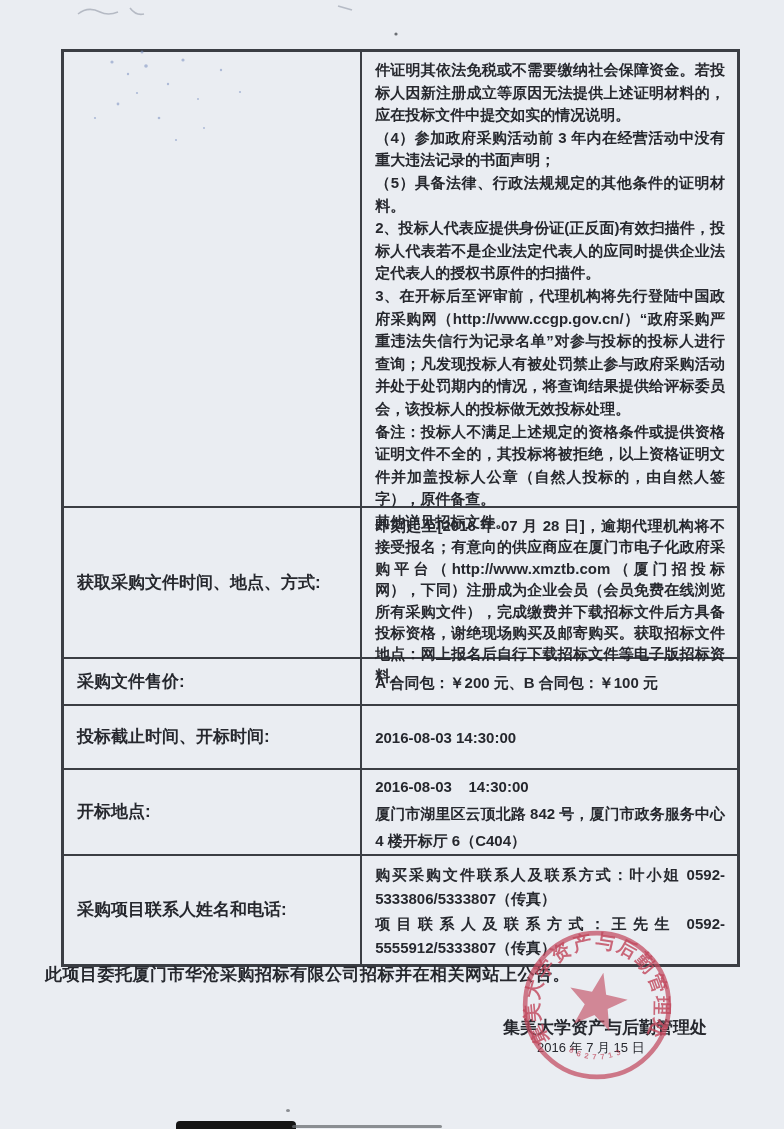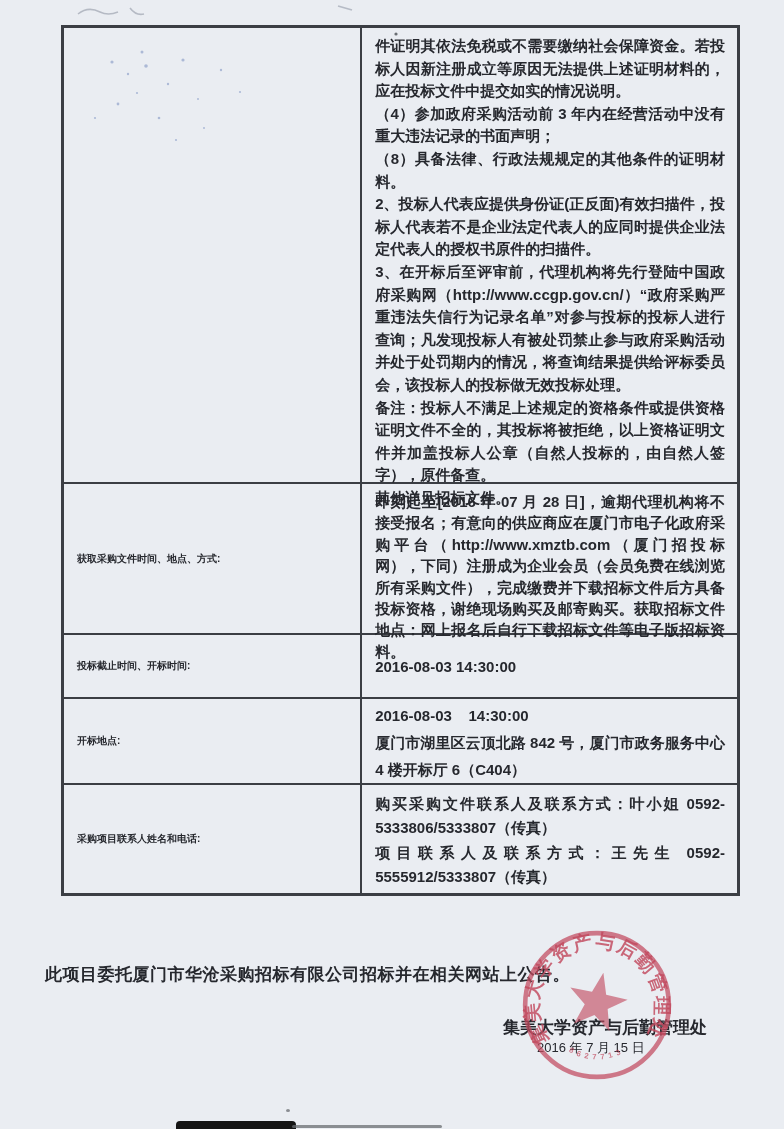--- a/index.html
+++ b/index.html
@@ -4,39 +4,39 @@
 <style>
   html,body{margin:0;padding:0;background:#d8dadf;}
   .page{
     position:relative;width:784px;height:1129px;margin:0 auto;
     background:#eaedf2;overflow:hidden;
     font-family:"Liberation Sans","DejaVu Sans",sans-serif;
     color:#26282e;
   }
   
   .doc-table{
-    position:absolute;left:61px;top:25px;width:679px;
+    position:absolute;left:61px;top:49px;width:679px;
     border:3px solid #3b3e44;box-sizing:border-box;
     display:flex;flex-direction:column;background:transparent;
   }
   .trow{display:flex;border-bottom:2px solid #3b3e44;box-sizing:border-box;}
   .trow:last-child{border-bottom:none;}
   .r1{height:456px;}
   .r2{height:151px;}
   .r3{height:47px;}
   .r4{height:64px;}
   .r5{height:86px;}
   .r6{height:108px;}
   .cl{
     width:44.3%;border-right:2px solid #3b3e44;box-sizing:border-box;
     display:flex;align-items:center;padding:4px 10px 4px 13px;flex-shrink:0;
   }
   .cr{flex:1;box-sizing:border-box;padding:7px 12px 4px 13px;}
   .vcenter{display:flex;flex-direction:column;justify-content:center;}
-  .lbl{font-weight:bold;font-size:10px;line-height:20px;}
+  .lbl{font-weight:bold;font-size:17px;line-height:20px;}
   .cr p{margin:0;font-weight:bold;font-size:15px;line-height:22.6px;text-align:justify;}
   .r2 .cr p{line-height:21.4px;}
   .r5 .cr p{line-height:27px;}
   .r6 .cr p{line-height:24.5px;}
   .pre{white-space:pre-wrap;}
   
   .note{position:absolute;left:45px;top:963px;font-size:17px;font-weight:bold;letter-spacing:.5px;}
   .signer{position:absolute;left:503px;top:1016px;font-size:17px;font-weight:bold;}
   .sign-date{position:absolute;left:537px;top:1039px;font-size:13px;font-weight:normal;}
   
@@ -52,37 +52,45 @@
 
 <div class="page">
 
   <div class="doc-table">
 
     <div class="trow r1">
       <div class="cl"></div>
       <div class="cr">
         <p>件证明其依法免税或不需要缴纳社会保障资金。若投标人因新注册成立等原因无法提供上述证明材料的，应在投标文件中提交如实的情况说明。</p>
         <p>（4）参加政府采购活动前 3 年内在经营活动中没有重大违法记录的书面声明；</p>
-        <p>（8）具备法律、行政法规规定的其他条件的证明材料。</p>
+        <p>（5）具备法律、行政法规规定的其他条件的证明材料。</p>
         <p>2、投标人代表应提供身份证(正反面)有效扫描件，投标人代表若不是企业法定代表人的应同时提供企业法定代表人的授权书原件的扫描件。</p>
         <p>3、在开标后至评审前，代理机构将先行登陆中国政府采购网（http://www.ccgp.gov.cn/）“政府采购严重违法失信行为记录名单”对参与投标的投标人进行查询；凡发现投标人有被处罚禁止参与政府采购活动并处于处罚期内的情况，将查询结果提供给评标委员会，该投标人的投标做无效投标处理。</p>
         <p>备注：投标人不满足上述规定的资格条件或提供资格证明文件不全的，其投标将被拒绝，以上资格证明文件并加盖投标人公章（自然人投标的，由自然人签字），原件备查。</p>
         <p>其他详见招标文件。</p>
       </div>
     </div>
 
     <div class="trow r2">
       <div class="cl">
         <span class="lbl">获取采购文件时间、地点、方式:</span>
       </div>
       <div class="cr">
         <p>即刻起至[2016 年 07 月 28 日]，逾期代理机构将不接受报名；有意向的供应商应在厦门市电子化政府采购平台（http://www.xmztb.com（厦门招投标网），下同）注册成为企业会员（会员免费在线浏览所有采购文件），完成缴费并下载招标文件后方具备投标资格，谢绝现场购买及邮寄购买。获取招标文件地点：网上报名后自行下载招标文件等电子版招标资料。</p>
       </div>
     </div>
 
+    <div class="trow r3">
+      <div class="cl">
+        <span class="lbl">采购文件售价:</span>
+      </div>
+      <div class="cr vcenter">
+        <p>A 合同包：￥200 元、B 合同包：￥100 元</p>
+      </div>
+    </div>
 
     <div class="trow r4">
       <div class="cl">
         <span class="lbl">投标截止时间、开标时间:</span>
       </div>
       <div class="cr vcenter">
         <p>2016-08-03 14:30:00</p>
       </div>
     </div>
 

